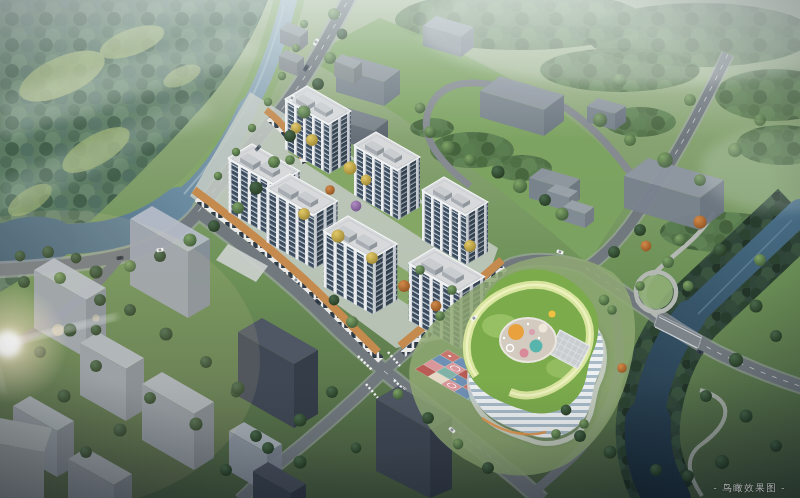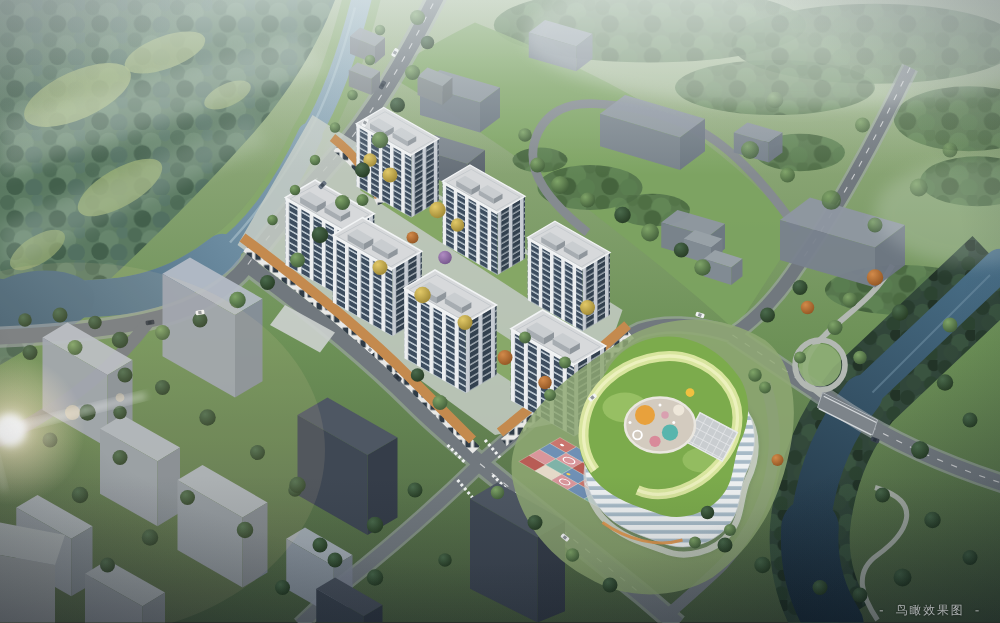--- a/index.html
+++ b/index.html
@@ -1,16 +1,16 @@
 <!DOCTYPE html>
 <html><head>
 <meta charset="utf-8">
 <style>
   html,body{margin:0;padding:0;background:#222;}
-  .stage{position:relative;width:800px;height:498px;overflow:hidden;font-family:Liberation Mono, monospace;}
+  .stage{position:relative;width:800px;height:498px;overflow:hidden;font-family:Liberation Sans, sans-serif;}
   .stage svg{display:block;}
   .caption{position:absolute;right:14px;bottom:3px;font-size:9.5px;letter-spacing:1.5px;color:#b7babc;opacity:.92;text-shadow:0 0 2px rgba(0,0,0,.6);}
 </style>
 </head>
 <body>
 
 <div class="stage">
 <svg width="800" height="498" viewBox="0 0 800 498" xmlns="http://www.w3.org/2000/svg">
 <defs>
   <linearGradient id="lgGrass" x1="0" y1="0" x2="0" y2="1">

